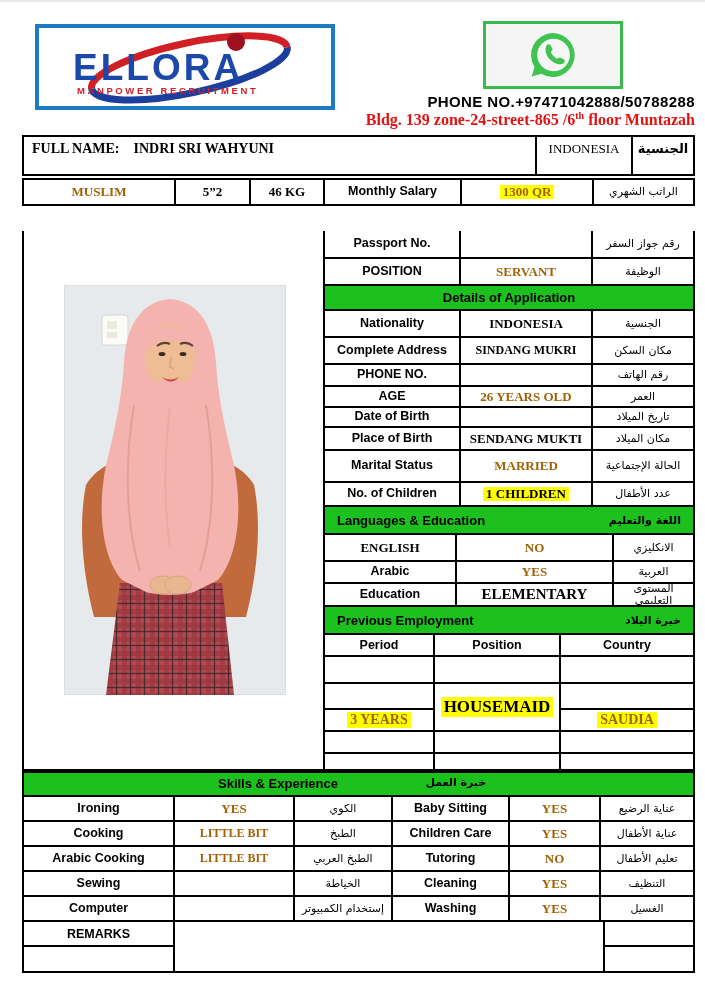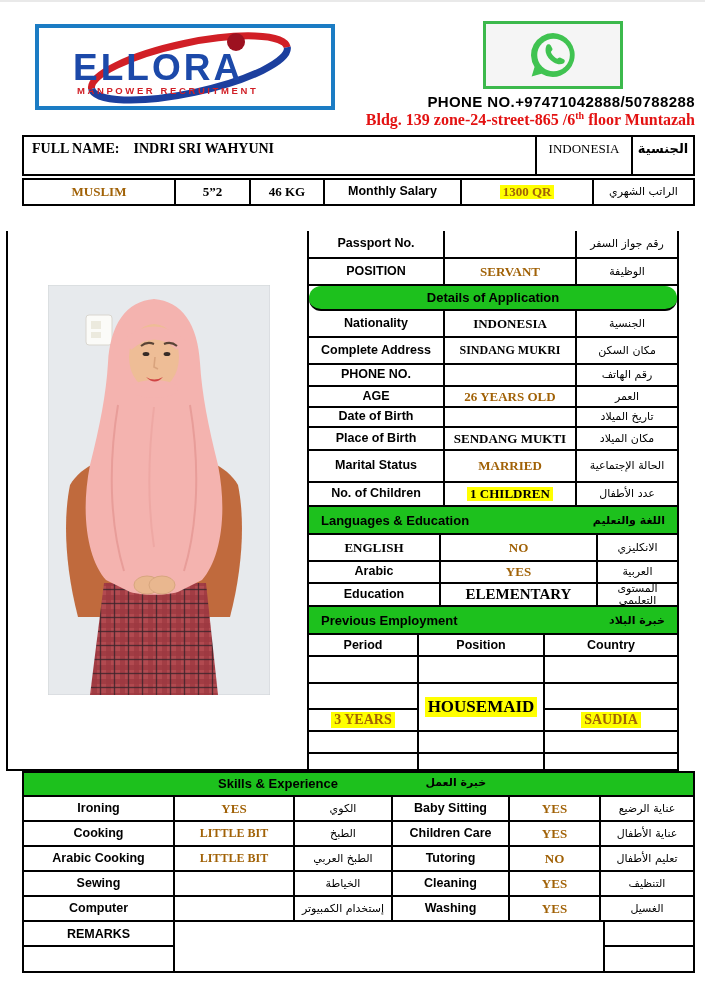--- a/index.html
+++ b/index.html
@@ -31,29 +31,29 @@
   
   .tblrow{display:flex;box-sizing:border-box;}
   .c{border-right:2px solid #000;border-bottom:2px solid #000;box-sizing:border-box;
      display:flex;align-items:center;justify-content:center;text-align:center;line-height:1.05;}
   .c.last{border-right:0;}
   .noB{border-bottom:0 !important;}
 
   .toptable{position:absolute;left:22px;top:178px;width:673px;border:2px solid #000;box-sizing:border-box;}
   .hcell{font-size:12.5px;font-weight:bold;}
 
-  .mainrow{position:absolute;left:6px;top:231px;width:673px;height:540px;border-left:2px solid #000;border-right:2px solid #000;border-bottom:2px solid #000;box-sizing:border-box;display:flex;}
+  .mainrow{position:absolute;left:22px;top:231px;width:673px;height:540px;border-left:2px solid #000;border-right:2px solid #000;border-bottom:2px solid #000;box-sizing:border-box;display:flex;}
   .photocell{width:301px;border-right:2px solid #000;box-sizing:border-box;background:#fff;}
   .rightcol{flex:1;display:flex;flex-direction:column;}
   .rrow{display:flex;box-sizing:border-box;}
   .lab{width:136px;font-size:12.5px;font-weight:bold;}
   .val{width:132px;font-size:12.5px;}
   .arc{flex:1;}
   .gbar{background:#1dc11d;border-bottom:2px solid #000;box-sizing:border-box;display:flex;align-items:center;font-size:13px;font-weight:bold;}
-  .gcenter{justify-content:center;border-radius:12px;}
+  .gcenter{justify-content:center;}
   .gsplit{justify-content:space-between;padding:0 12px;}
 
   .llab{width:132px;font-size:12.5px;font-weight:bold;}
   .lval{width:157px;}
 
   .empt{flex:1;display:flex;}
   .ecol{display:flex;flex-direction:column;box-sizing:border-box;}
   .ecol1{width:110px;}
   .ecol2{width:126px;}
   .ecol3{flex:1;}

